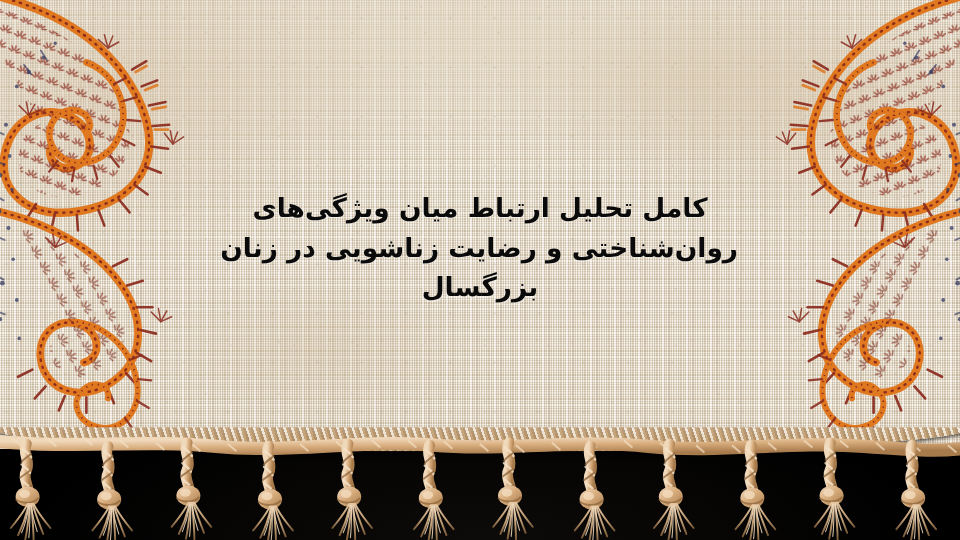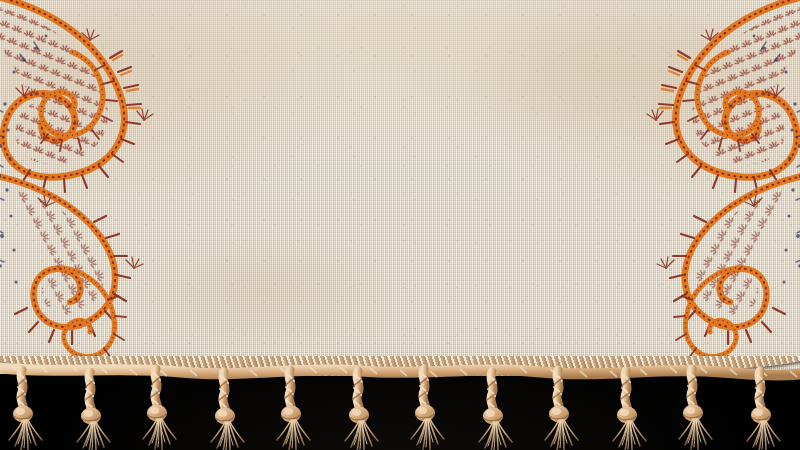--- a/index.html
+++ b/index.html
@@ -584,14 +584,19 @@
         <use href="#tassel" x="424" y="11"></use>
         <use href="#tassel" x="492" y="14"></use>
         <use href="#tassel" x="558" y="12"></use>
         <use href="#tassel" x="626" y="13"></use>
         <use href="#tassel" x="692" y="11"></use>
         <use href="#tassel" x="760" y="13"></use>
       </g>
     </svg>
   </div>
 
+  <div class="title-block">
+    <div class="title-line">کامل تحلیل ارتباط میان ویژگی‌های</div>
+    <div class="title-line">روان‌شناختی و رضایت زناشویی در زنان</div>
+    <div class="title-line">بزرگسال</div>
+  </div>
 
 </div>
 
 </body></html>

